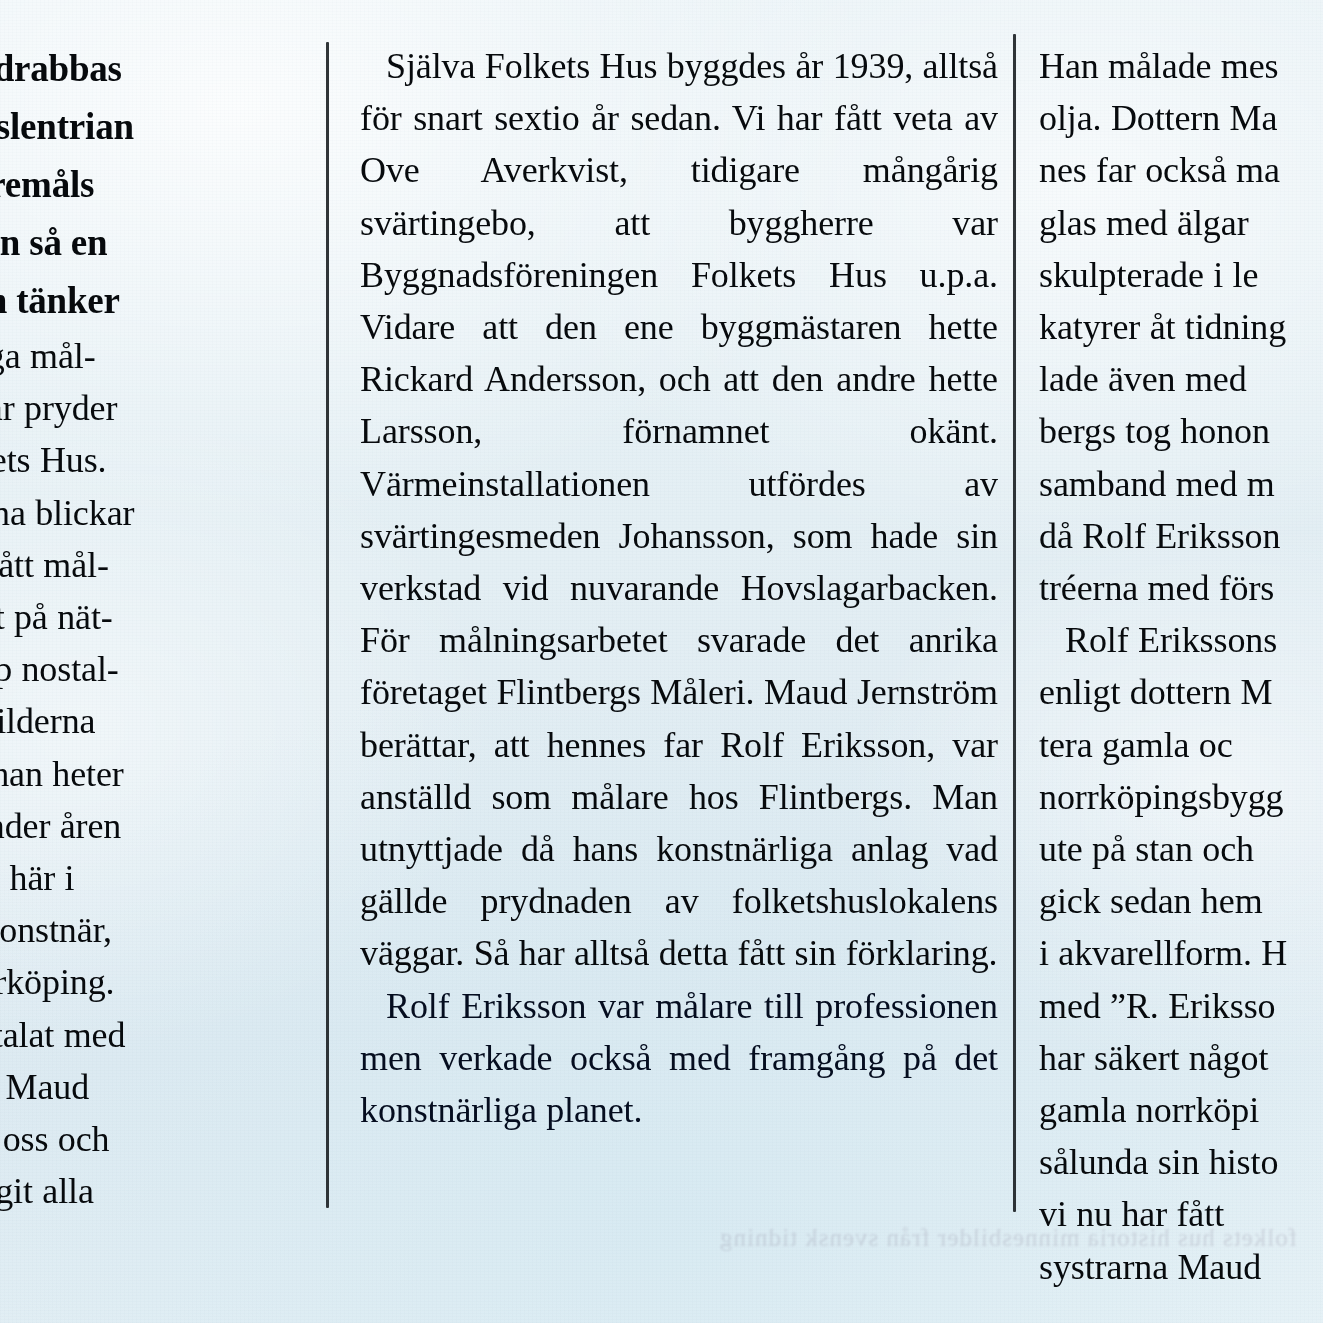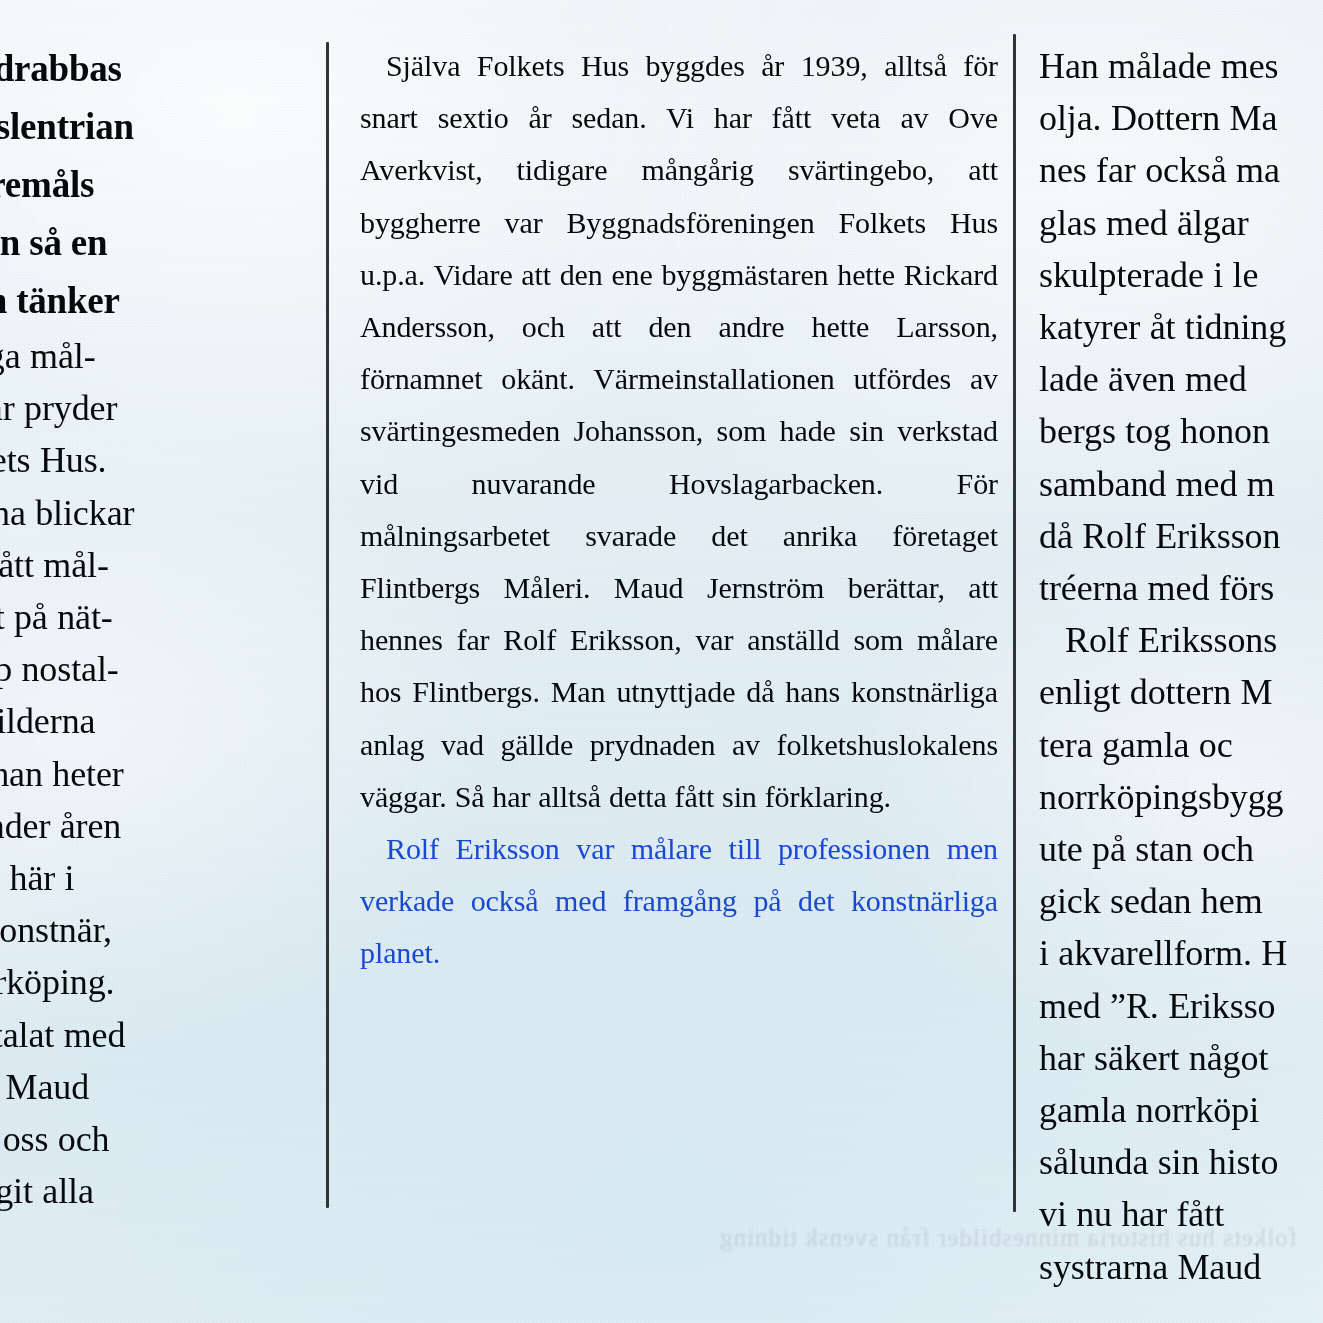--- a/index.html
+++ b/index.html
@@ -67,21 +67,21 @@
   #col-left  { left: -118px; width: 430px;  }
   #col-mid   { left: 360px;  width: 638px;  }
   
   #col-right { left: 1039px; width: 420px;  }
 
   .col-inner { padding-top: 40px; }
 
   p.para {
     margin: 0;
     color: #121518;
-    font-size: 30px;
+    font-size: 36px;
     line-height: 52.2px;
     text-align: justify;
     text-justify: inter-word;
     letter-spacing: -0.1px;
     word-spacing: 0.5px;
     white-space: pre-wrap;
   }
   p.para.indent { text-indent: 26px; }
 
   
@@ -156,21 +156,21 @@
 get samtalat med
 rar, dels Maud
 ormerat oss och
 , som tagit alla</p>
     </div>
   </div>
 
   <div class="column" id="col-mid">
     <div class="col-inner">
       <p class="para indent" style="color: rgb(18, 21, 24);">Själva Folkets Hus byggdes år 1939, alltså för snart sextio år sedan. Vi har fått veta av Ove Averkvist, tidigare mångårig svärtingebo, att byggherre var Byggnadsföreningen Folkets Hus u.p.a. Vidare att den ene byggmästaren hette Rickard Andersson, och att den andre hette Larsson, förnamnet okänt. Värmeinstallationen utfördes av svärtingesmeden Johansson, som hade sin verkstad vid nuvarande Hovslagarbacken. För målningsarbetet svarade det anrika företaget Flintbergs Måleri. Maud Jernström berättar, att hennes far Rolf Eriksson, var anställd som målare hos Flintbergs. Man utnyttjade då hans konstnärliga anlag vad gällde prydnaden av folketshuslokalens väggar. Så har alltså detta fått sin förklaring.</p>
-      <p class="para indent" style="color: #1d4ed8;">Rolf Eriksson var målare till professionen men verkade också med framgång på det konstnärliga planet.</p>
+      <p class="para indent" style="color: #0f172a;">Rolf Eriksson var målare till professionen men verkade också med framgång på det konstnärliga planet.</p>
     </div>
   </div>
 
   <div class="column" id="col-right">
     <div class="col-inner">
       <p class="para" style="color: rgb(18, 21, 24);">Han målade mes
 olja. Dottern Ma
 nes far också ma
 glas med älgar
 skulpterade i le

